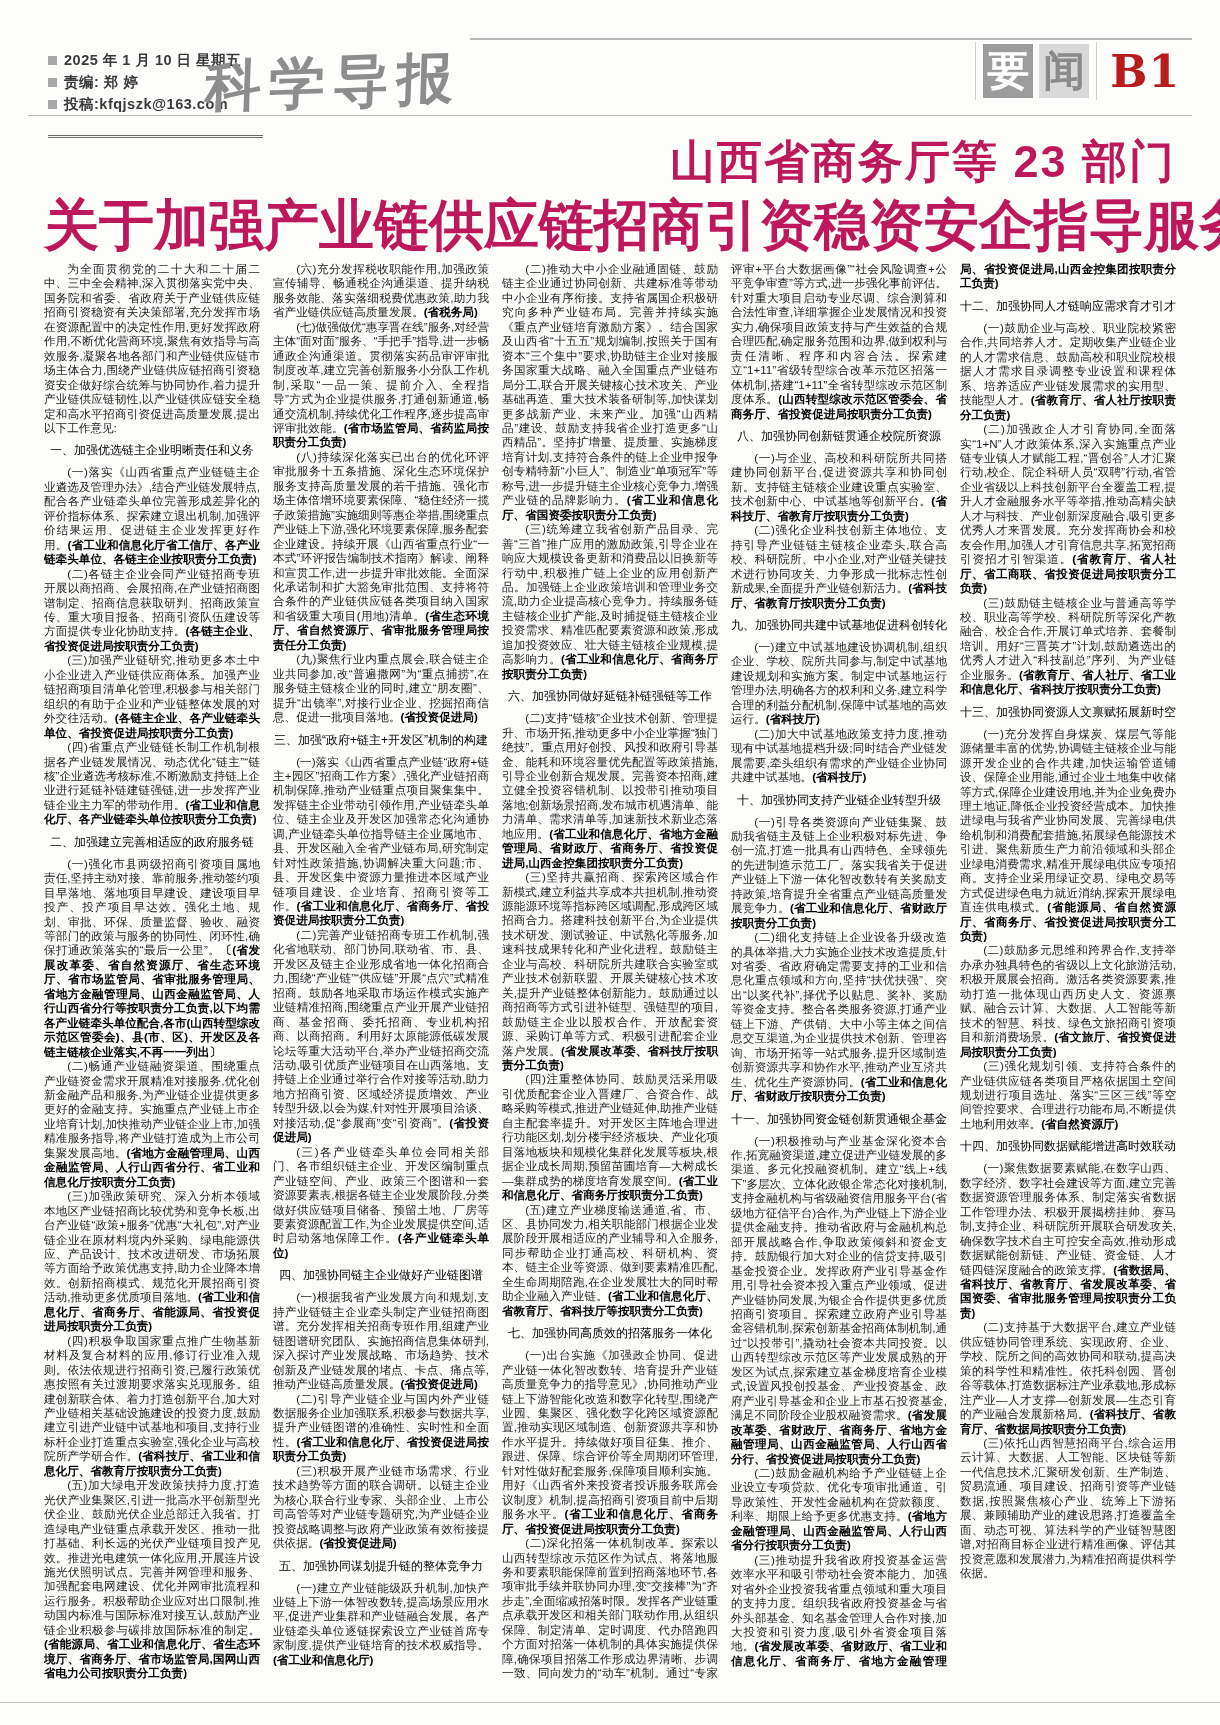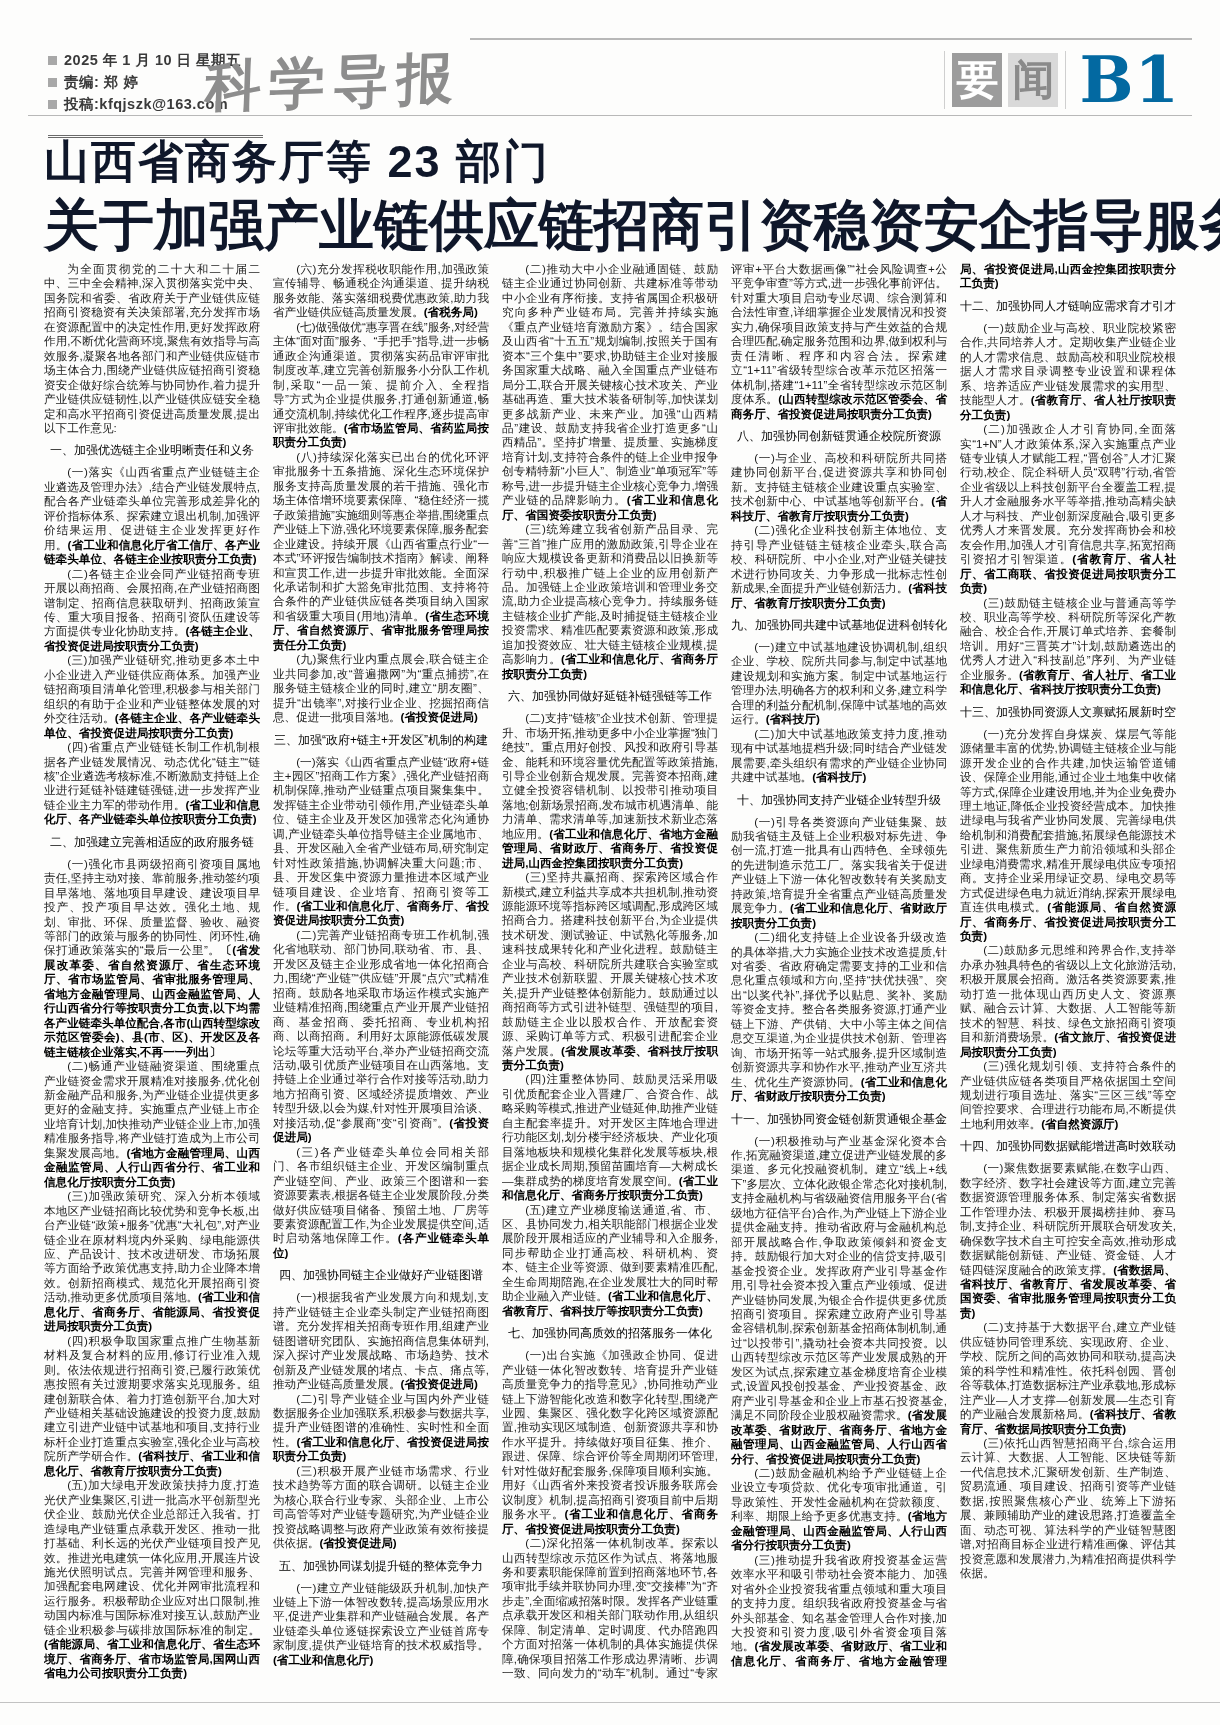--- a/index.html
+++ b/index.html
@@ -17,25 +17,25 @@
   .masthead{position:absolute;top:44px;left:205px;width:330px;
     font-family:"DejaVu Serif","Liberation Serif",serif;
     font-size:56px;font-weight:bold;color:#8d8d8d;letter-spacing:8px;
     transform:rotate(-2deg) skewX(-4deg);white-space:nowrap;}
   .badge-group{position:absolute;top:42px;right:40px;display:flex;align-items:center;}
   .vtick{width:1px;height:58px;background:#cfcfcf;margin:0 7px;}
   .badge1{width:50px;height:54px;background:#9c9c9c;color:#fff;font-size:42px;font-weight:900;
     display:flex;align-items:center;justify-content:center;}
   .badge2{width:50px;height:54px;background:#d9d9d9;color:#8a8a8a;font-size:42px;font-weight:900;
     display:flex;align-items:center;justify-content:center;margin-left:6px;}
-  .pageno{font-family:"DejaVu Serif","Liberation Serif",serif;font-size:64px;font-weight:bold;color:#0369a1;
+  .pageno{font-family:"DejaVu Serif","Liberation Serif",serif;font-size:44px;font-weight:bold;color:#b91c1c;
     margin-left:6px;letter-spacing:1px;text-align:center;}
   .hdr-botrule{position:absolute;top:115px;left:28px;right:28px;border-top:1.5px solid #b8b8b8;}
   
-  .headline{position:absolute;top:134px;left:44px;right:44px;text-align:left;color:#0f172a;}
+  .headline{position:absolute;top:134px;left:44px;right:44px;text-align:right;color:#be185d;}
   .hl1{font-size:45px;font-weight:900;letter-spacing:2px;line-height:1.25;}
   .hl2{font-size:55px;font-weight:900;letter-spacing:0px;line-height:1.2;margin-top:2px;white-space:nowrap;}
   
   .body-cols{
     position:absolute;top:262px;left:44px;right:44px;height:1432px;overflow:hidden;
     column-count:5;column-gap:13px;column-fill:auto;
     font-size:11.6px;line-height:14.45px;text-align:justify;color:#1c1c1c;
   }
   .body-cols p{margin:0;text-indent:2em;}
   .body-cols p b{font-weight:bold;color:#000;margin-top:48px;}

